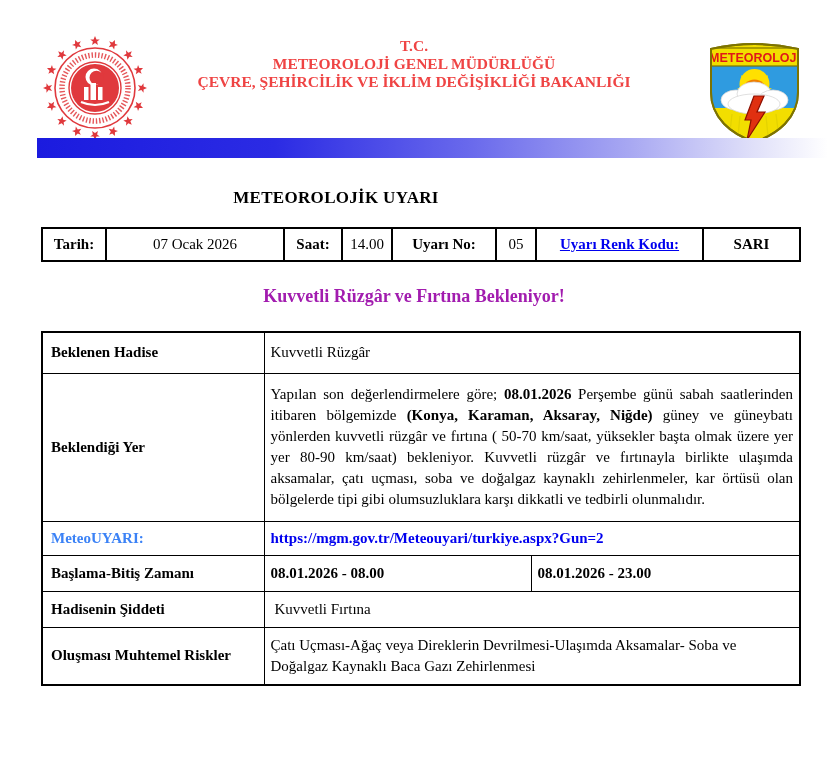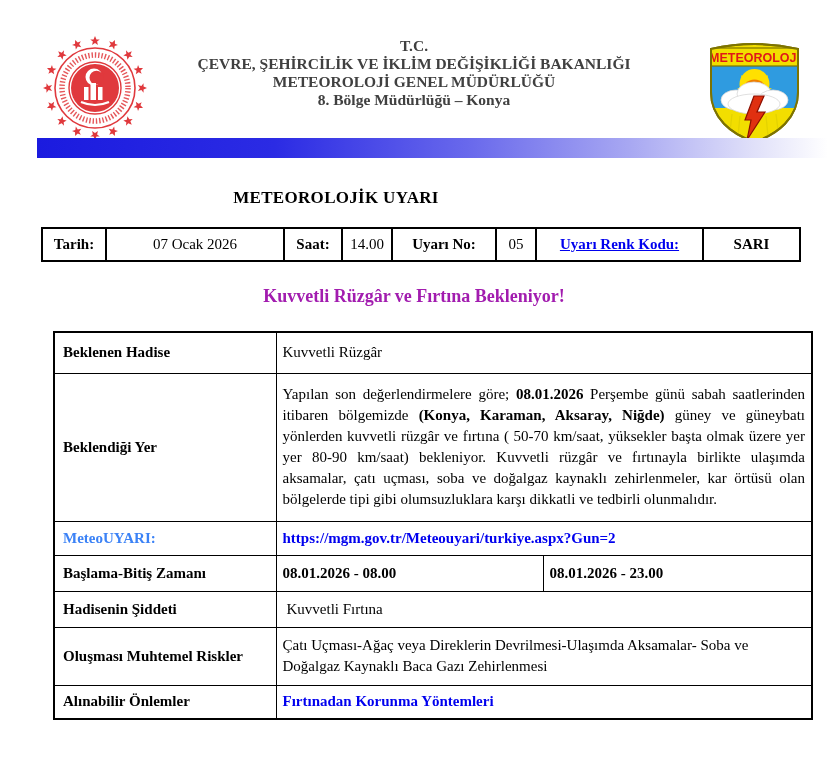--- a/index.html
+++ b/index.html
@@ -9,21 +9,21 @@
     background: #ffffff;
     font-family: "Liberation Serif", serif;
     position: relative;
     overflow: hidden;
   }
   .ministry-logo { position: absolute; left: 39px; top: 32px; width: 112px; height: 112px; }
   .mgm-logo     { position: absolute; left: 708px; top: 40px; width: 93px; height: 104px; }
   .header-text {
     position: absolute; top: 37px; left: 0; width: 828px;
     text-align: center; font-weight: bold; font-size: 15.5px; line-height: 18px;
-    color: #404040;
+    color: #ef4444;
   }
   .blue-bar {
     position: absolute; top: 138px; left: 37px; width: 791px; height: 20px;
     background: linear-gradient(to right,
       #1b1bdf 0%, #2b2be4 30%, #6a6aec 55%, #a8a8f2 75%, #dedef9 90%, #ffffff 100%);
   }
   .page-title {
     position: absolute; top: 188px; left: 0; width: 672px;
     text-align: center; font-weight: bold; font-size: 17px; letter-spacing: .3px;
   }
@@ -31,21 +31,21 @@
   .info-table { position: absolute; top: 227px; left: 41px; width: 758px; table-layout: fixed; }
   .info-table td {
     border: 2px solid #000; height: 33px; text-align: center;
     font-size: 15px; padding: 0 2px; overflow: hidden; white-space: nowrap;
   }
   .bold { font-weight: bold; }
   .alert-title {
     position: absolute; top: 286px; left: 0; width: 828px;
     text-align: center; font-weight: bold; font-size: 18px; color: #a21caf;
   }
-  .main-table { position: absolute; top: 331px; left: 41px; width: 758px; table-layout: fixed; margin-left: 12px; }
+  .main-table { position: absolute; top: 331px; left: 41px; width: 758px; table-layout: fixed; }
   .main-table td { border: 1.5px solid #000; font-size: 15px; vertical-align: middle; }
   .main-table { border: 2px solid #000; }
   td.lbl { font-weight: bold; padding-left: 8px; padding-right: 4px; }
   td.val { padding-left: 6px; padding-right: 6px; }
   .red  { color: #3b82f6; }
   .link { color: #0000ee; font-weight: bold; text-decoration: none; cursor: pointer; }
   .link.underline { text-decoration: underline; margin-top: 18px; }
   .justified { text-align: justify; line-height: 21px; padding: 2px 7px 2px 6px; }
 </style>
 </head>
@@ -83,23 +83,22 @@
     <use href="#star" transform="translate(63 42) scale(0.55)" fill="#ffffff" style="fill:#fff"></use>
     <rect x="45" y="55" width="4.5" height="13" fill="#ffffff"></rect>
     <rect x="51.5" y="51" width="5.5" height="17" fill="#ffffff"></rect>
     <rect x="59" y="55" width="4.5" height="13" fill="#ffffff"></rect>
     <path d="M42,70 Q56,76 70,70" fill="none" stroke="#ffffff" stroke-width="2.2"></path>
   </svg>
 </div>
 
 <div class="header-text">
   <div>T.C.</div>
+  <div>METEOROLOJİ GENEL MÜDÜRLÜĞÜ</div>
   <div>ÇEVRE, ŞEHİRCİLİK VE İKLİM DEĞİŞİKLİĞİ BAKANLIĞI</div>
-  <div>METEOROLOJİ GENEL MÜDÜRLÜĞÜ</div>
-  <div>8. Bölge Müdürlüğü – Konya</div>
 </div>
 
 <div class="mgm-logo">
   <svg viewBox="0 0 93 104" width="93" height="104">
     <defs>
       <path id="shield" d="M3,9 Q46.5,-1 90,9 L90,52 C90,78 70,94 46.5,102 C23,94 3,78 3,52 Z"></path>
       <clipPath id="shieldClip">
           <use href="#shield"></use>
         </clipPath>
     </defs>
@@ -192,20 +191,14 @@
     <td class="val bold">08.01.2026 - 23.00</td>
   </tr>
   <tr style="height:36px">
     <td class="lbl">Hadisenin Şiddeti</td>
     <td class="val" colspan="2" style="padding-left:10px">Kuvvetli Fırtına</td>
   </tr>
   <tr style="height:58px">
     <td class="lbl">Oluşması Muhtemel Riskler</td>
     <td class="val" colspan="2" style="line-height:21px; padding-right:12px">Çatı Uçması-Ağaç veya Direklerin Devrilmesi-Ulaşımda Aksamalar- Soba ve Doğalgaz Kaynaklı Baca Gazı Zehirlenmesi</td>
   </tr>
-  <tr style="height:34px">
-    <td class="lbl">Alınabilir Önlemler</td>
-    <td class="val" colspan="2">
-      <a class="link">Fırtınadan Korunma Yöntemleri</a>
-    </td>
-  </tr>
 </tbody>
   </table>
 
 </body></html>

